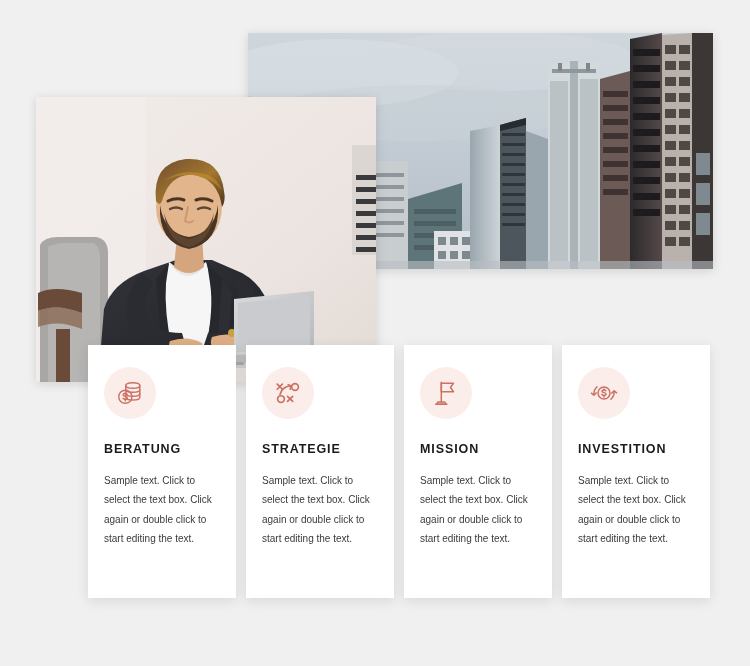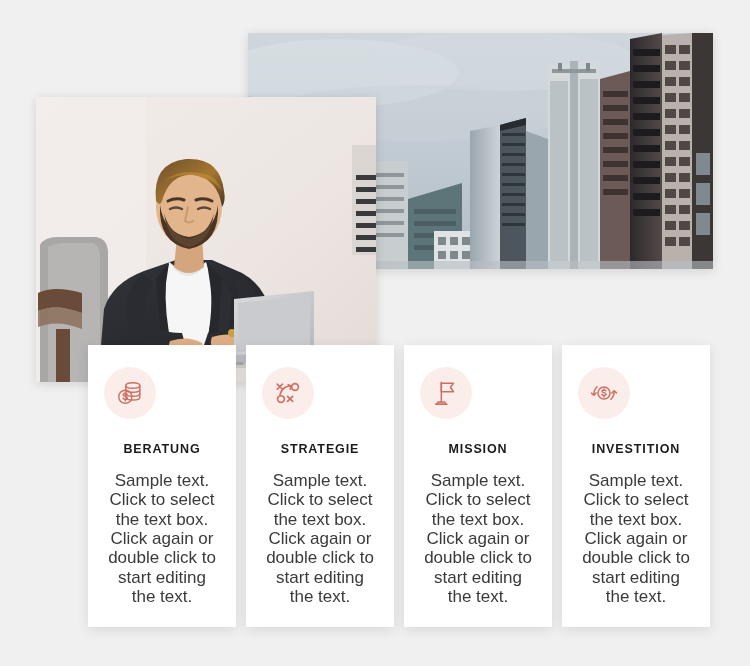--- a/index.html
+++ b/index.html
@@ -54,21 +54,20 @@
     display: flex;
     gap: 10px;
   }
   .card {
     width: 148px;
     min-height: 253px;
     background: #ffffff;
     box-shadow: 0 3px 12px rgba(0,0,0,0.10);
     padding: 22px 16px 20px 16px;
     box-sizing: border-box;
-    text-align: center;
   }
   .icon-circle {
     width: 52px;
     height: 52px;
     border-radius: 50%;
     background: #fbeeea;
     display: flex;
     align-items: center;
     justify-content: center;
     margin-bottom: 24px;
@@ -79,21 +78,21 @@
   .card-title {
     font-size: 12.5px;
     font-weight: bold;
     letter-spacing: 0.9px;
     color: #1b1b1b;
     margin: 0 0 14px 0;
     text-transform: uppercase;
     line-height: 1.1;
   }
   .card-text {
-    font-size: 17px;
+    font-size: 10px;
     line-height: 19.4px;
     color: #3a3a3a;
     margin: 0;
   }
 
   
   .footer {
     position: absolute;
     left: 0;
     right: 0;

